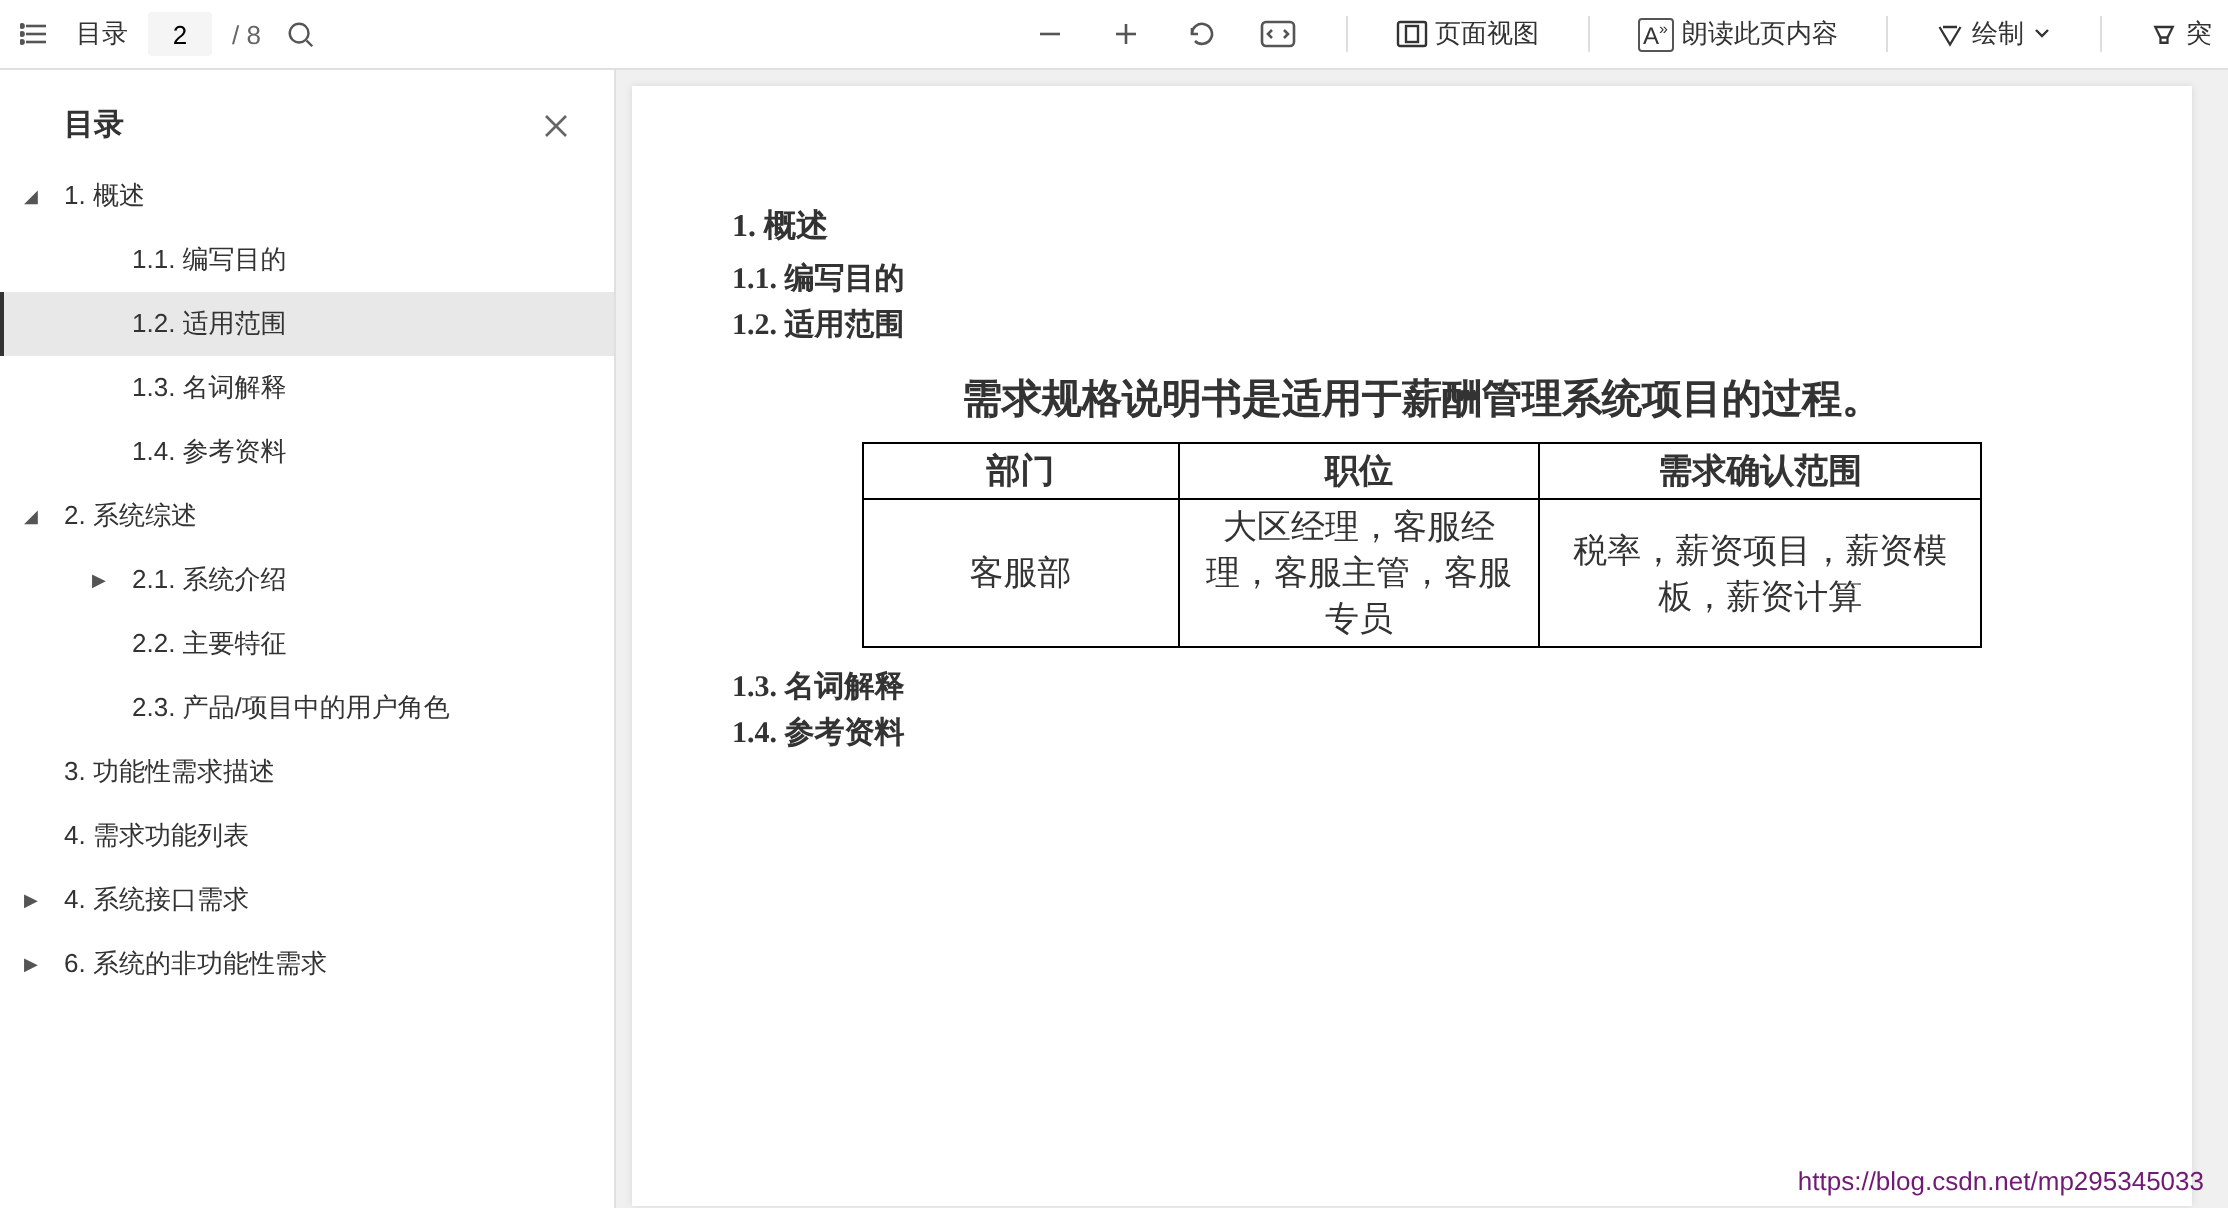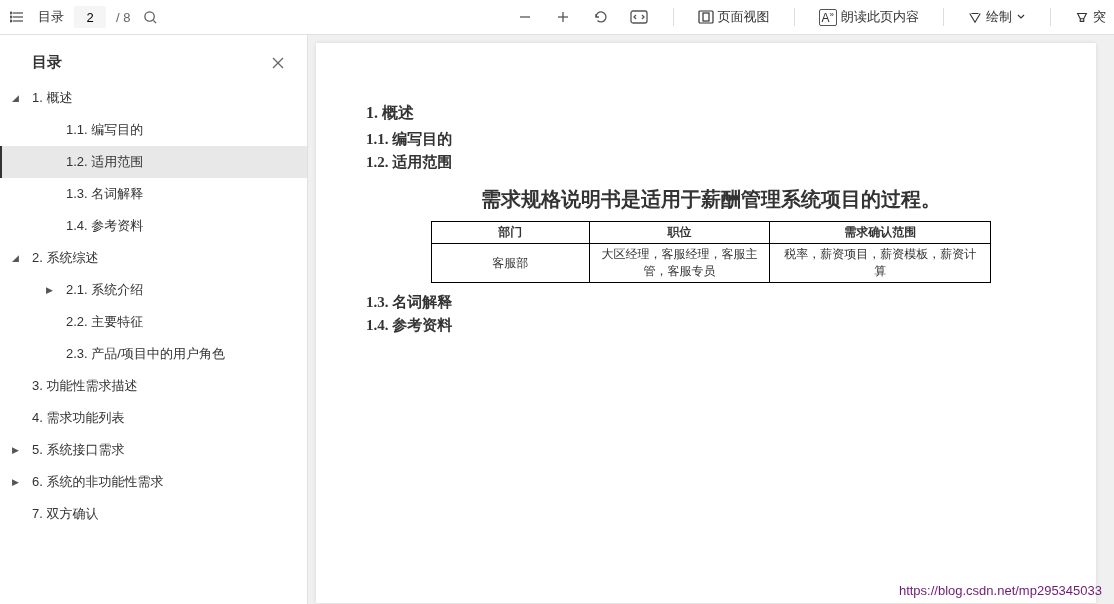--- a/index.html
+++ b/index.html
@@ -29,21 +29,21 @@
     .toc-item.selected { background: #e8e8e8; border-left: 2px solid #333; padding-left: 44px; }
     .toc-arrow { width: 14px; display: inline-block; color: #555; font-size: 10px; margin-right: 6px; }
     .toc-arrow.blank { visibility: hidden; }
     
     
     .viewer { flex: 1; background: #f0f0f0; overflow: auto; position: relative; }
     .page { background: #fff; margin: 8px 0 0 8px; width: 780px; min-height: 560px; padding: 60px 40px 40px 50px; box-shadow: 0 0 4px rgba(0,0,0,0.1); position: relative; }
     .doc-h1 { font-family: "SimSun", serif; font-size: 16px; font-weight: bold; margin-bottom: 6px; }
     .doc-h2 { font-family: "SimSun", serif; font-size: 15px; font-weight: bold; margin-bottom: 4px; }
     .doc-center { text-align: center; font-family: Liberation Mono, monospace; font-size: 20px; font-weight: bold; margin: 14px 0 8px 0; }
-    .doc-table { border-collapse: collapse; margin: 0 auto 10px auto; font-family: "SimSun", serif; font-size: 12px; width: 560px; }
+    .doc-table { border-collapse: collapse; margin: 0 auto 10px auto; font-family: "SimSun", serif; font-size: 17px; width: 560px; }
     .doc-table th, .doc-table td { border: 1px solid #000; padding: 2px 8px; text-align: center; vertical-align: middle; }
     .doc-table th { font-weight: bold; }
     .doc-table .col1 { width: 150px; }
     .doc-table .col2 { width: 172px; }
     .doc-table .col3 { width: 210px; }
     
     .watermark { position: absolute; right: 12px; bottom: 6px; color: #701a75; font-size: 13px; font-family: Arial, sans-serif; pointer-events: none; }
     
     svg { display: block; }
   </style>
@@ -182,29 +182,25 @@
         <div class="toc-item level-1">
           <span class="toc-arrow blank">◢</span>
           <span>3. 功能性需求描述</span>
         </div>
         <div class="toc-item level-1">
           <span class="toc-arrow blank">◢</span>
           <span>4. 需求功能列表</span>
         </div>
         <div class="toc-item level-1">
           <span class="toc-arrow" style="font-size: 9px;">▶</span>
-          <span>5. 系统接口需求</span>
+          <span>4. 系统接口需求</span>
         </div>
         <div class="toc-item level-1">
           <span class="toc-arrow" style="font-size: 9px;">▶</span>
           <span>6. 系统的非功能性需求</span>
-        </div>
-        <div class="toc-item level-1">
-          <span class="toc-arrow blank">◢</span>
-          <span>7. 双方确认</span>
         </div>
       </div>
   </div>
 
   <div class="viewer">
     <div class="page">
       <div class="doc-h1">1.  概述</div>
       <div class="doc-h2">1.1.  编写目的</div>
       <div class="doc-h2">1.2.  适用范围</div>
       <div class="doc-center">需求规格说明书是适用于薪酬管理系统项目的过程。</div>

